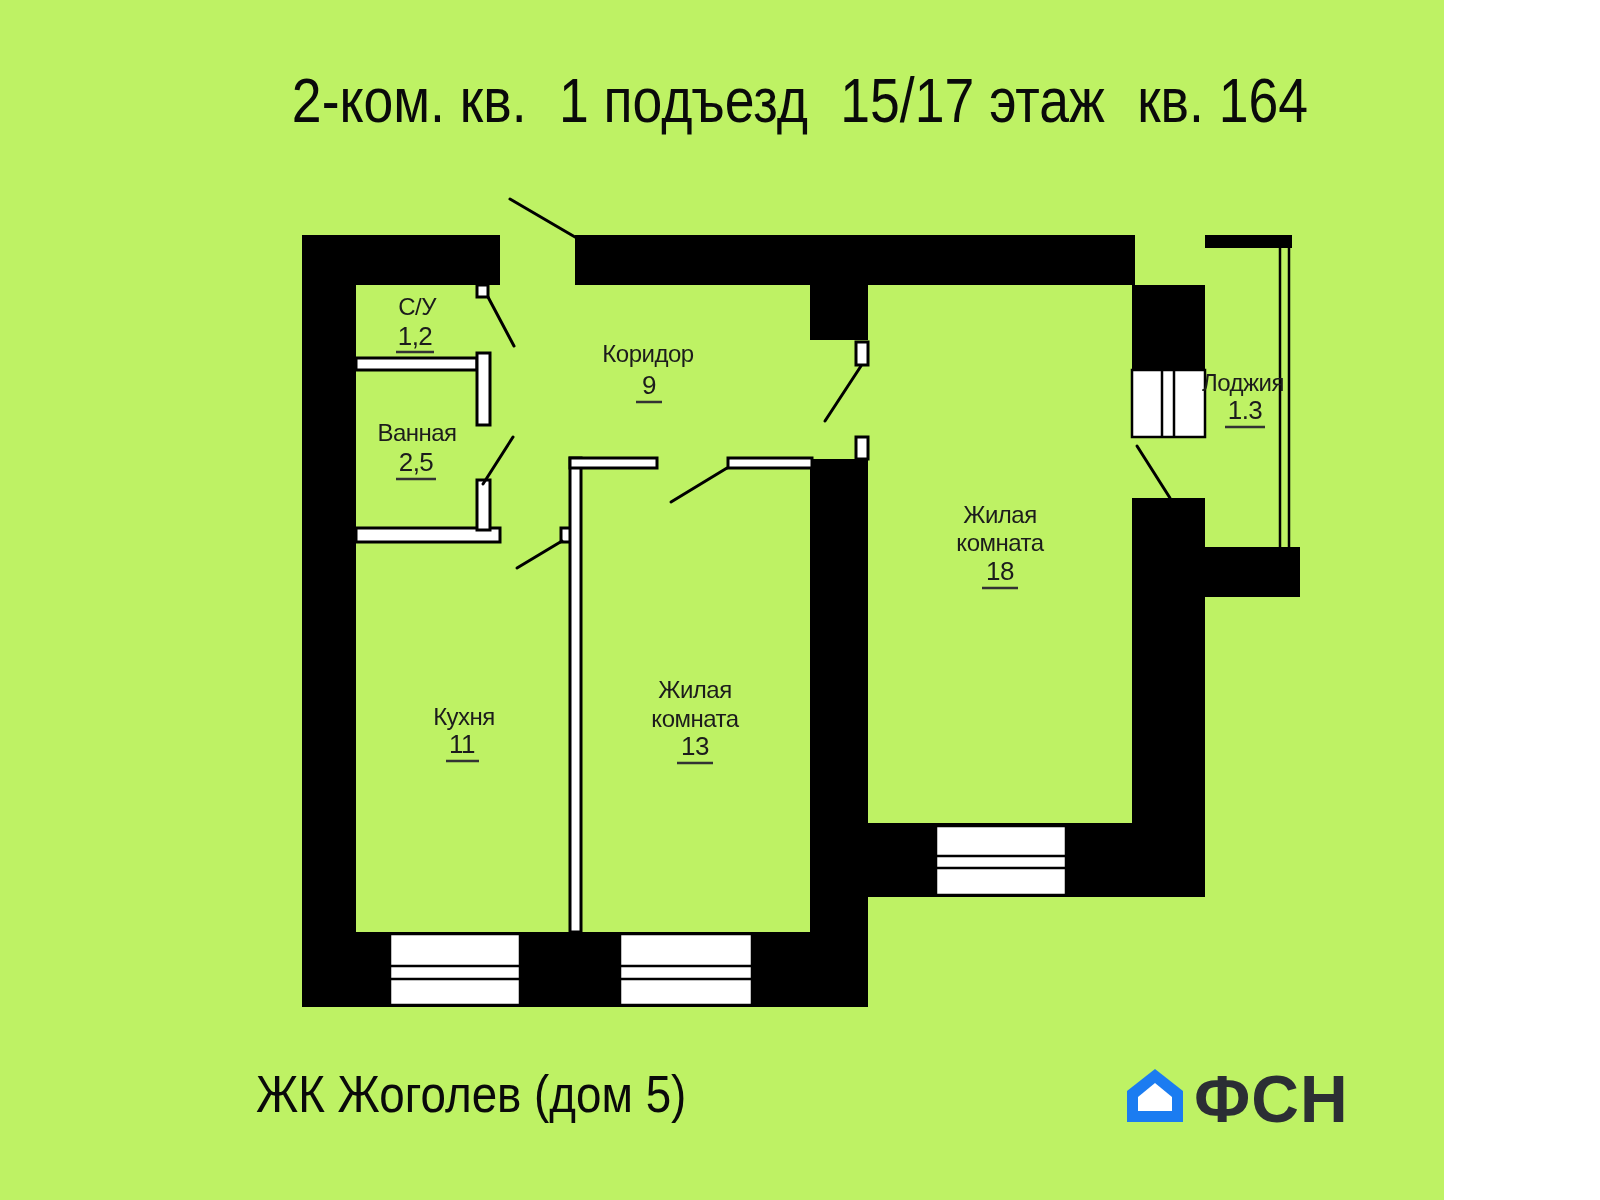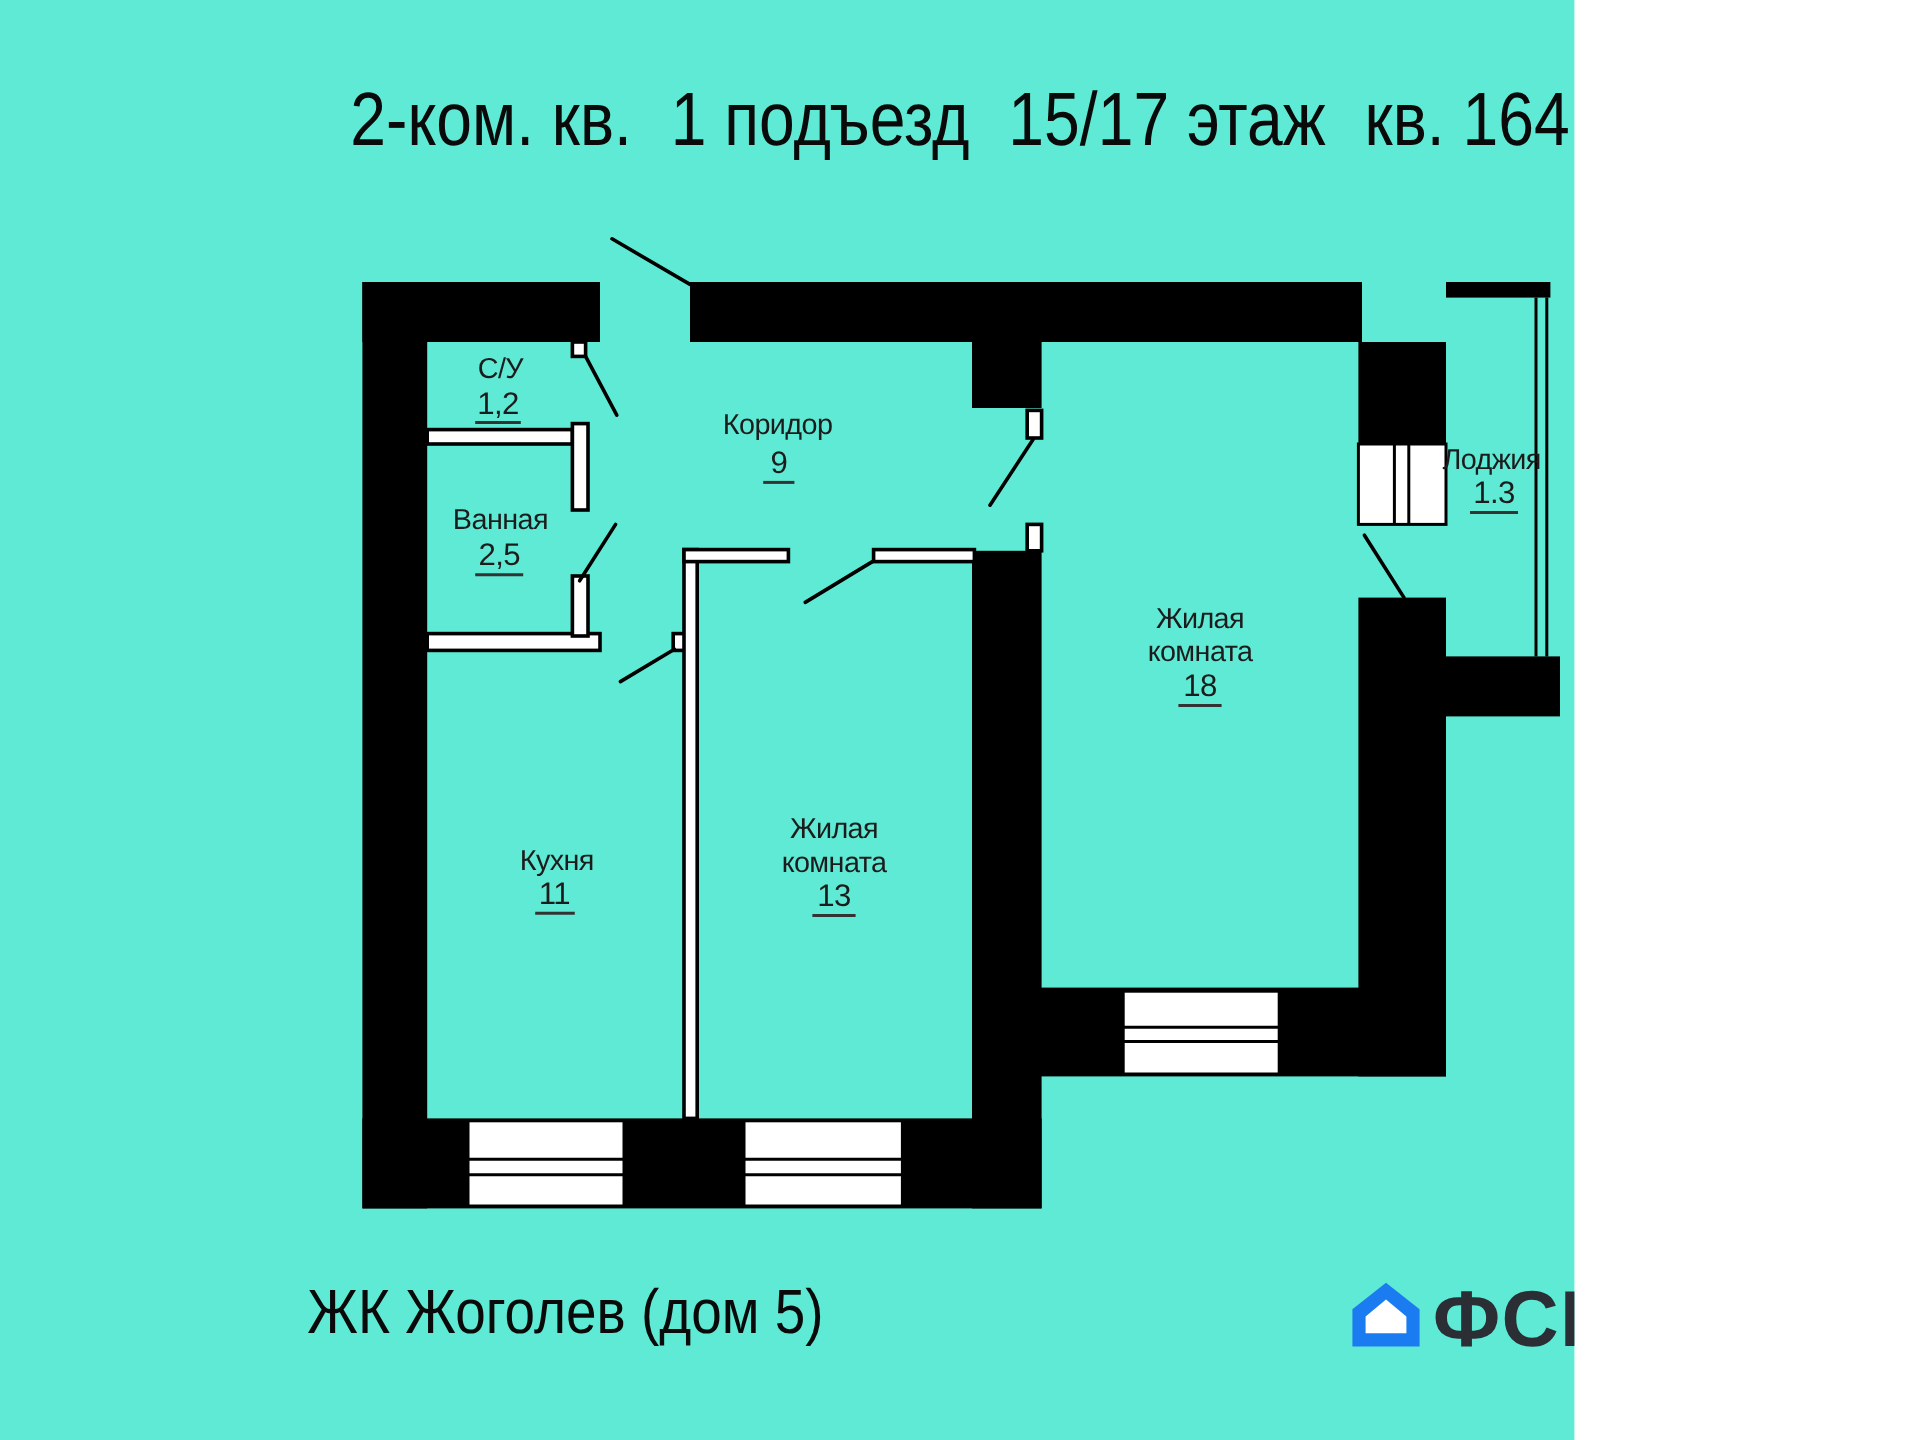--- a/index.html
+++ b/index.html
@@ -1,19 +1,19 @@
 <!DOCTYPE html>
 <html><head>
 <meta charset="utf-8">
 <style>
   html,body{margin:0;padding:0;background:#ffffff;}
   .page{
     position:relative;
-    width:1312px;height:1200px;
-    background:#5eead4;
+    width:1444px;height:1200px;
+    background:#bef264;
     overflow:hidden;
     font-family:"Liberation Sans", sans-serif;
   }
   .title{
     position:absolute;
     top:64px;left:0;width:1600px;
     display:flex;justify-content:center;align-items:baseline;
     column-gap:38px;
     font-size:63px;font-weight:400;color:#0a0a0a;
     transform:scaleX(0.85);

